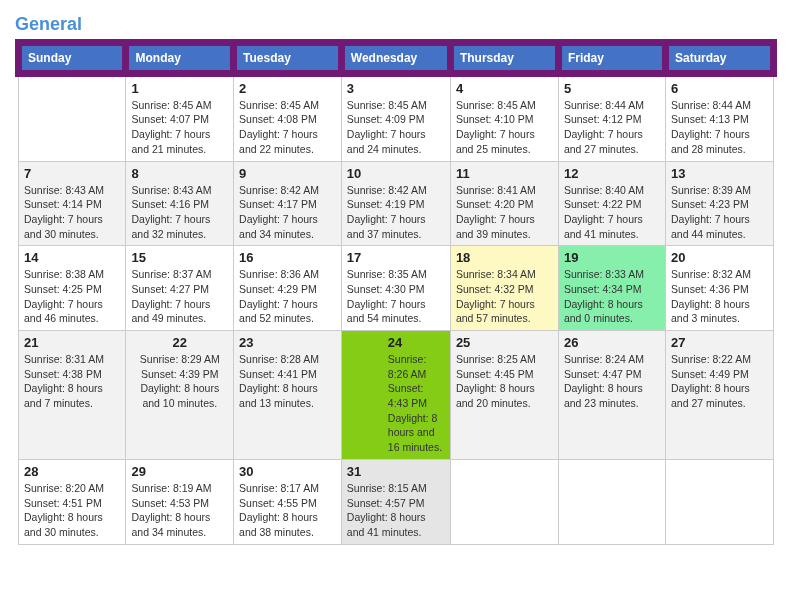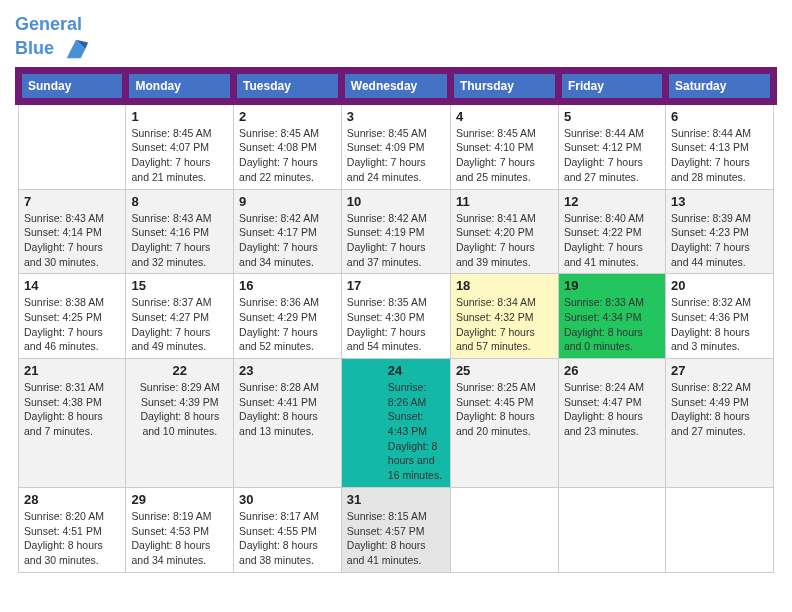--- a/index.html
+++ b/index.html
@@ -88,27 +88,20 @@
     }
   </style>
 </head>
 <body>
 
 <div class="header-area">
   <div class="logo">
     <div>
       <div class="logo-text">
         <span>General</span>
-      </div>
-      <div class="logo-text">
-        <span style="color:#4a90d9;">Blue</span>
-        <svg class="logo-icon" viewBox="0 0 30 30" style="display:inline-block;vertical-align:middle;">
-          <polygon points="5,25 15,5 25,15 20,25" fill="#4a90d9"></polygon>
-          <polygon points="15,5 25,15 28,8" fill="#2a60b0"></polygon>
-        </svg>
       </div>
     </div>
   </div>
   <div class="title-area">
     <div class="month-title"></div>
     <div class="location-title"></div>
   </div>
 </div>
 
 <table class="calendar-table">
@@ -195,21 +188,21 @@
           <div class="day-info">Sunrise: 8:36 AM<br>Sunset: 4:29 PM<br>Daylight: 7 hours and 52 minutes.</div>
         </td>
         <td style="background: rgb(255, 255, 255);">
           <div class="day-number">17</div>
           <div class="day-info">Sunrise: 8:35 AM<br>Sunset: 4:30 PM<br>Daylight: 7 hours and 54 minutes.</div>
         </td>
         <td style="background: #fef9c3;">
           <div class="day-number">18</div>
           <div class="day-info">Sunrise: 8:34 AM<br>Sunset: 4:32 PM<br>Daylight: 7 hours and 57 minutes.</div>
         </td>
-        <td style="background: #22c55e; margin-left: 16px;">
+        <td style="background: #86efac; margin-left: 16px;">
           <div class="day-number">19</div>
           <div class="day-info">Sunrise: 8:33 AM<br>Sunset: 4:34 PM<br>Daylight: 8 hours and 0 minutes.</div>
         </td>
         <td style="background: rgb(255, 255, 255);">
           <div class="day-number">20</div>
           <div class="day-info">Sunrise: 8:32 AM<br>Sunset: 4:36 PM<br>Daylight: 8 hours and 3 minutes.</div>
         </td>
       </tr>
       <tr>
         <td style="background: rgb(242, 242, 242); margin-top: 16px;">
@@ -217,21 +210,21 @@
           <div class="day-info">Sunrise: 8:31 AM<br>Sunset: 4:38 PM<br>Daylight: 8 hours and 7 minutes.</div>
         </td>
         <td style="background: rgb(242, 242, 242); text-align: center;">
           <div class="day-number">22</div>
           <div class="day-info">Sunrise: 8:29 AM<br>Sunset: 4:39 PM<br>Daylight: 8 hours and 10 minutes.</div>
         </td>
         <td style="background: rgb(242, 242, 242);">
           <div class="day-number">23</div>
           <div class="day-info">Sunrise: 8:28 AM<br>Sunset: 4:41 PM<br>Daylight: 8 hours and 13 minutes.</div>
         </td>
-        <td style="background: #14b8a6; padding-left: 46px;">
+        <td style="background: #84cc16; padding-left: 46px;">
           <div class="day-number">24</div>
           <div class="day-info">Sunrise: 8:26 AM<br>Sunset: 4:43 PM<br>Daylight: 8 hours and 16 minutes.</div>
         </td>
         <td style="background: rgb(242, 242, 242);">
           <div class="day-number">25</div>
           <div class="day-info">Sunrise: 8:25 AM<br>Sunset: 4:45 PM<br>Daylight: 8 hours and 20 minutes.</div>
         </td>
         <td style="background: rgb(242, 242, 242);">
           <div class="day-number">26</div>
           <div class="day-info">Sunrise: 8:24 AM<br>Sunset: 4:47 PM<br>Daylight: 8 hours and 23 minutes.</div>

